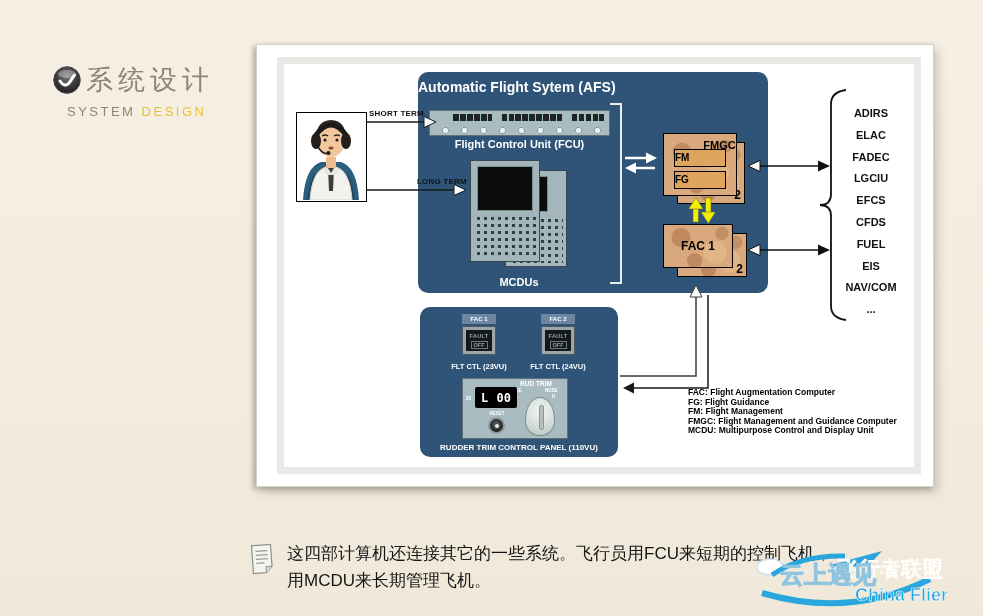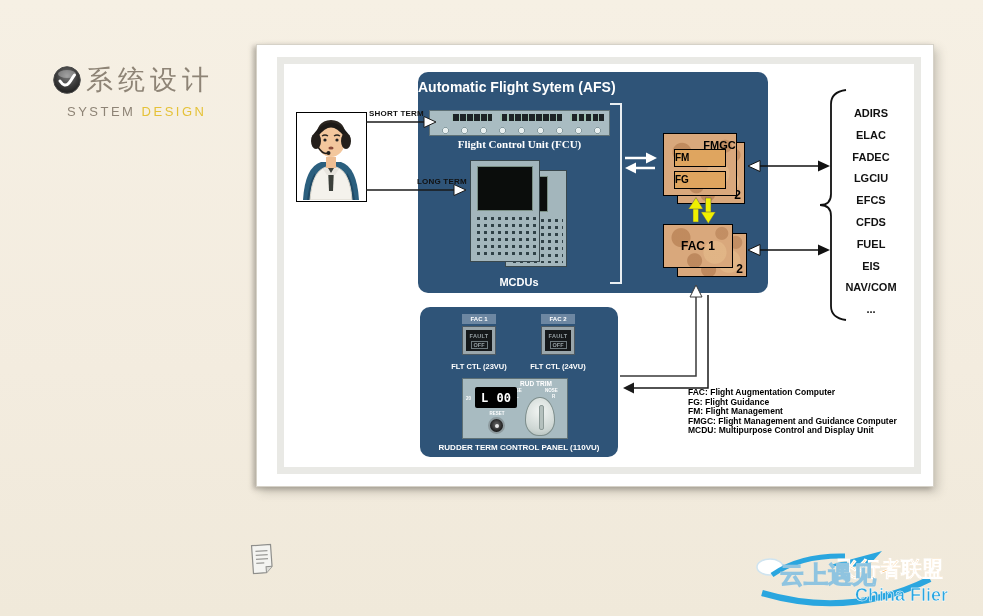--- a/index.html
+++ b/index.html
@@ -130,21 +130,21 @@
 
 <div class="abs bluebox" style="left:418px; top:72px; width:350px; height:221px;"></div>
 <div class="abs afs-title" style="left:418px; top:79px;">Automatic Flight Sytem (AFS)</div>
 
 <div class="abs fcu" style="left:429px; top:110px; width:181px; height:26px;">
   <div class="fcu-strip" style="left:22px; width:40px;"></div>
   <div class="fcu-strip" style="left:70px; width:62px;"></div>
   <div class="fcu-strip" style="left:140px; width:34px;"></div>
   <div class="fcu-knobs"></div>
 </div>
-<div class="abs panel-label" style="left:429px; top:138px; width:181px;font-family:Liberation Serif, serif;">Flight Control Unit (FCU)</div>
+<div class="abs panel-label" style="left:429px; top:138px; width:181px;">Flight Control Unit (FCU)</div>
 
 <div class="abs mcdu" style="left:505px; top:170px; width:62px; height:97px;">
   <div class="mcdu-screen" style="left:6px; top:5px; width:36px; height:36px;"></div>
   <div class="mcdu-keys" style="left:5px; top:46px; width:52px; height:46px;"></div>
 </div>
 <div class="abs mcdu" style="left:470px; top:160px; width:70px; height:102px;">
   <div class="mcdu-screen" style="left:6px; top:5px; width:56px; height:45px;"></div>
   <div class="mcdu-keys" style="left:4px; top:54px; width:61px; height:44px;"></div>
 </div>
 <div class="abs panel-label" style="left:466px; top:276px; width:106px;">MCDUs</div>
@@ -219,21 +219,21 @@
   <div class="rud-display" style="left:12px; top:8px; width:42px; height:21px;">
     <span>L</span>
     <span>00</span>
   </div>
   <div class="abs tiny-white" style="left:21px; top:32px; width:26px; text-align:center; font-size:4.5px;">RESET</div>
   <div class="reset-btn" style="left:25px; top:38px; width:17px; height:17px;">
       <div class="reset-dot"></div>
     </div>
   <div class="rud-knob" style="left:62px; top:18px; width:30px; height:39px;"></div>
 </div>
-<div class="abs panel-label" style="left:420px; top:443px; width:198px; font-size:8px;">RUDDER TERM CONTROL PANEL (110VU)</div>
+<div class="abs panel-label" style="left:420px; top:443px; width:198px; font-size:8px;">RUDDER TRIM CONTROL PANEL (110VU)</div>
 
 <div class="abs" style="left:688px; top:388px;">
   <div class="legend-line">FAC: Flight Augmentation Computer</div>
   <div class="legend-line">FG: Flight Guidance</div>
   <div class="legend-line">FM: Flight Management</div>
   <div class="legend-line">FMGC: Flight Management and Guidance Computer</div>
   <div class="legend-line">MCDU: Multipurpose Control and Display Unit</div>
 </div>
 
 <div class="abs" style="left:838px; top:103px; width:66px;">
@@ -290,20 +290,22 @@
   <svg width="24" height="30" viewBox="0 0 24 30">
     <path d="M2.5,1 h19 v22 l-6,6 h-13 z" fill="#f4f4f1" stroke="#8f8f8c" stroke-width="1.2"></path>
     <path d="M15.5,29 v-6 h6" fill="#ddddd8" stroke="#8f8f8c" stroke-width="1"></path>
     <line x1="6" y1="7" x2="18" y2="7" stroke="#9a9a97" stroke-width="1.2"></line>
     <line x1="6" y1="11" x2="18" y2="11" stroke="#9a9a97" stroke-width="1.2"></line>
     <line x1="6" y1="15" x2="18" y2="15" stroke="#9a9a97" stroke-width="1.2"></line>
     <line x1="6" y1="19" x2="14" y2="19" stroke="#9a9a97" stroke-width="1.2"></line>
   </svg>
 </div>
 <div class="abs caption" style="left:287px; top:540px; width:640px;">
+  <div>这四部计算机还连接其它的一些系统。飞行员用FCU来短期的控制飞机，</div>
+  <div>用MCDU来长期管理飞机。</div>
 </div>
 
 <svg class="abs" style="left:750px; top:543px;" width="233" height="72" viewBox="0 0 233 72">
   <ellipse cx="20" cy="24" rx="13" ry="8" fill="#ffffff" stroke="#cfe4f0" stroke-width="1.5"></ellipse>
   <path d="M12,50 Q100,76 180,36" stroke="#2aa6df" stroke-width="6" fill="none"></path>
   <path d="M22,32 Q50,12 95,13" stroke="#2aa6df" stroke-width="5" fill="none"></path>
   <path d="M80,22 L132,8 L120,21 L96,25 Z" fill="#2aa6df"></path>
   <text x="88" y="33" class="wm-cn-orange">飞行者联盟</text>
   <text x="30" y="40" class="wm-cn-outline">云上遇见</text>
   <text x="105" y="58" class="wm-en">China Flier</text>

